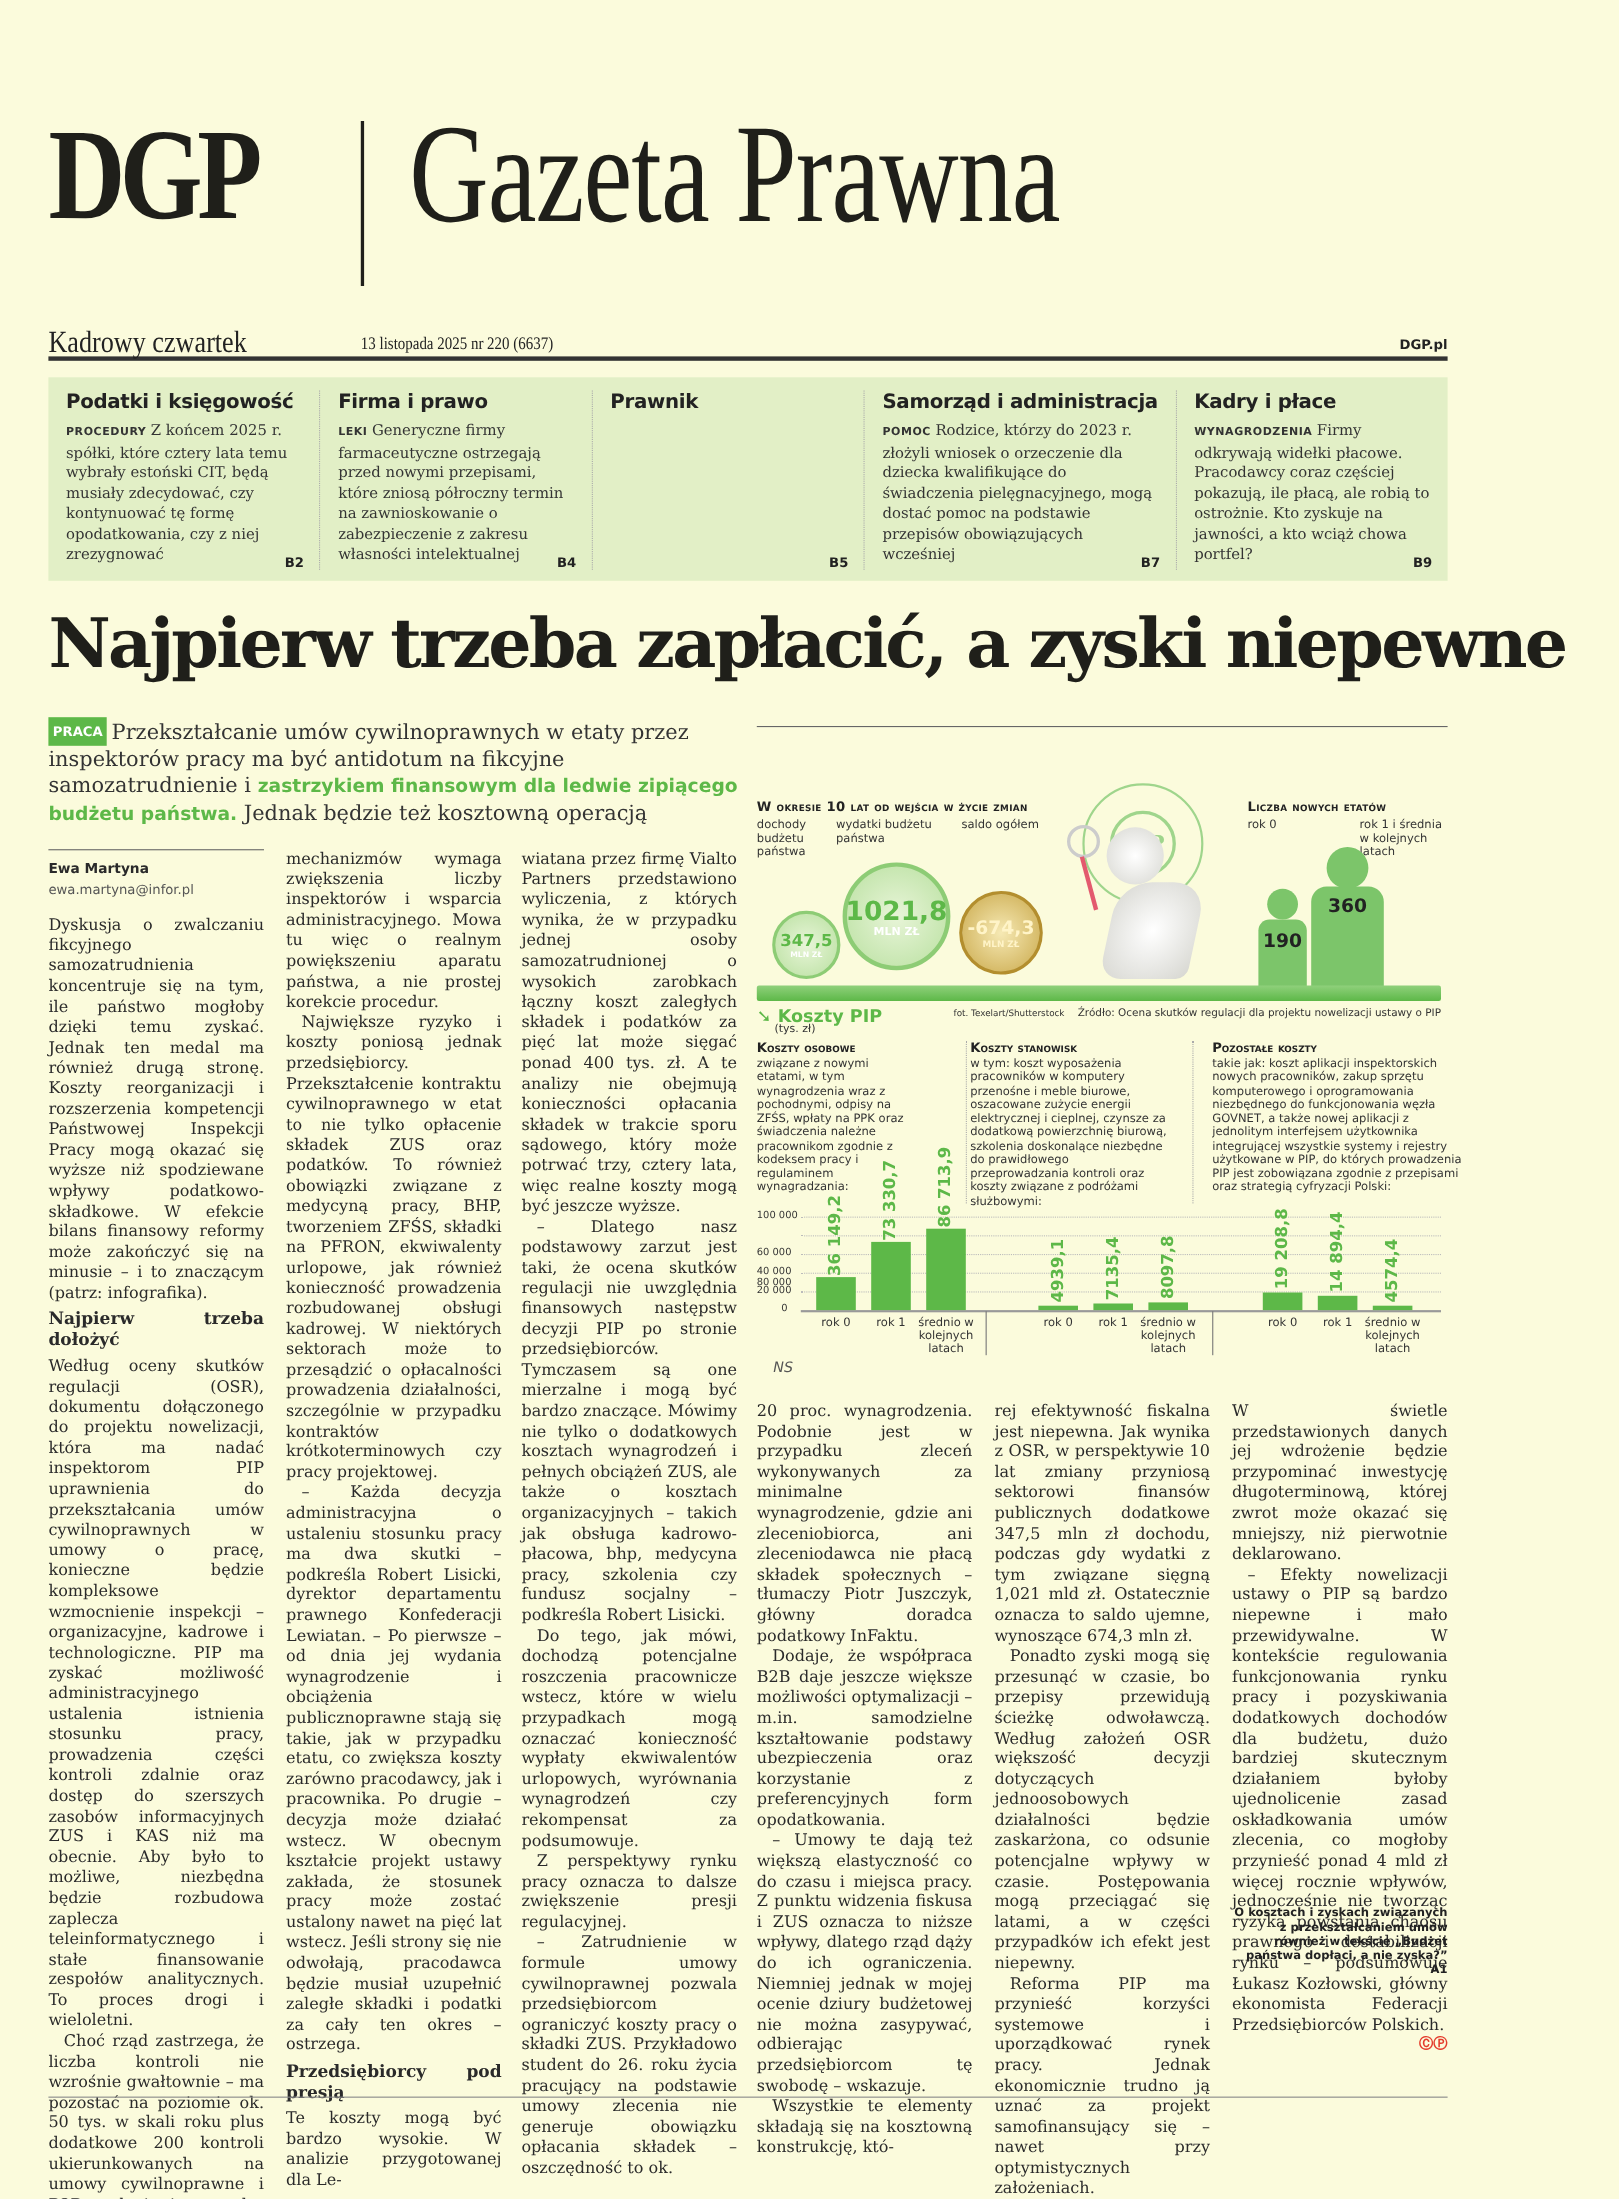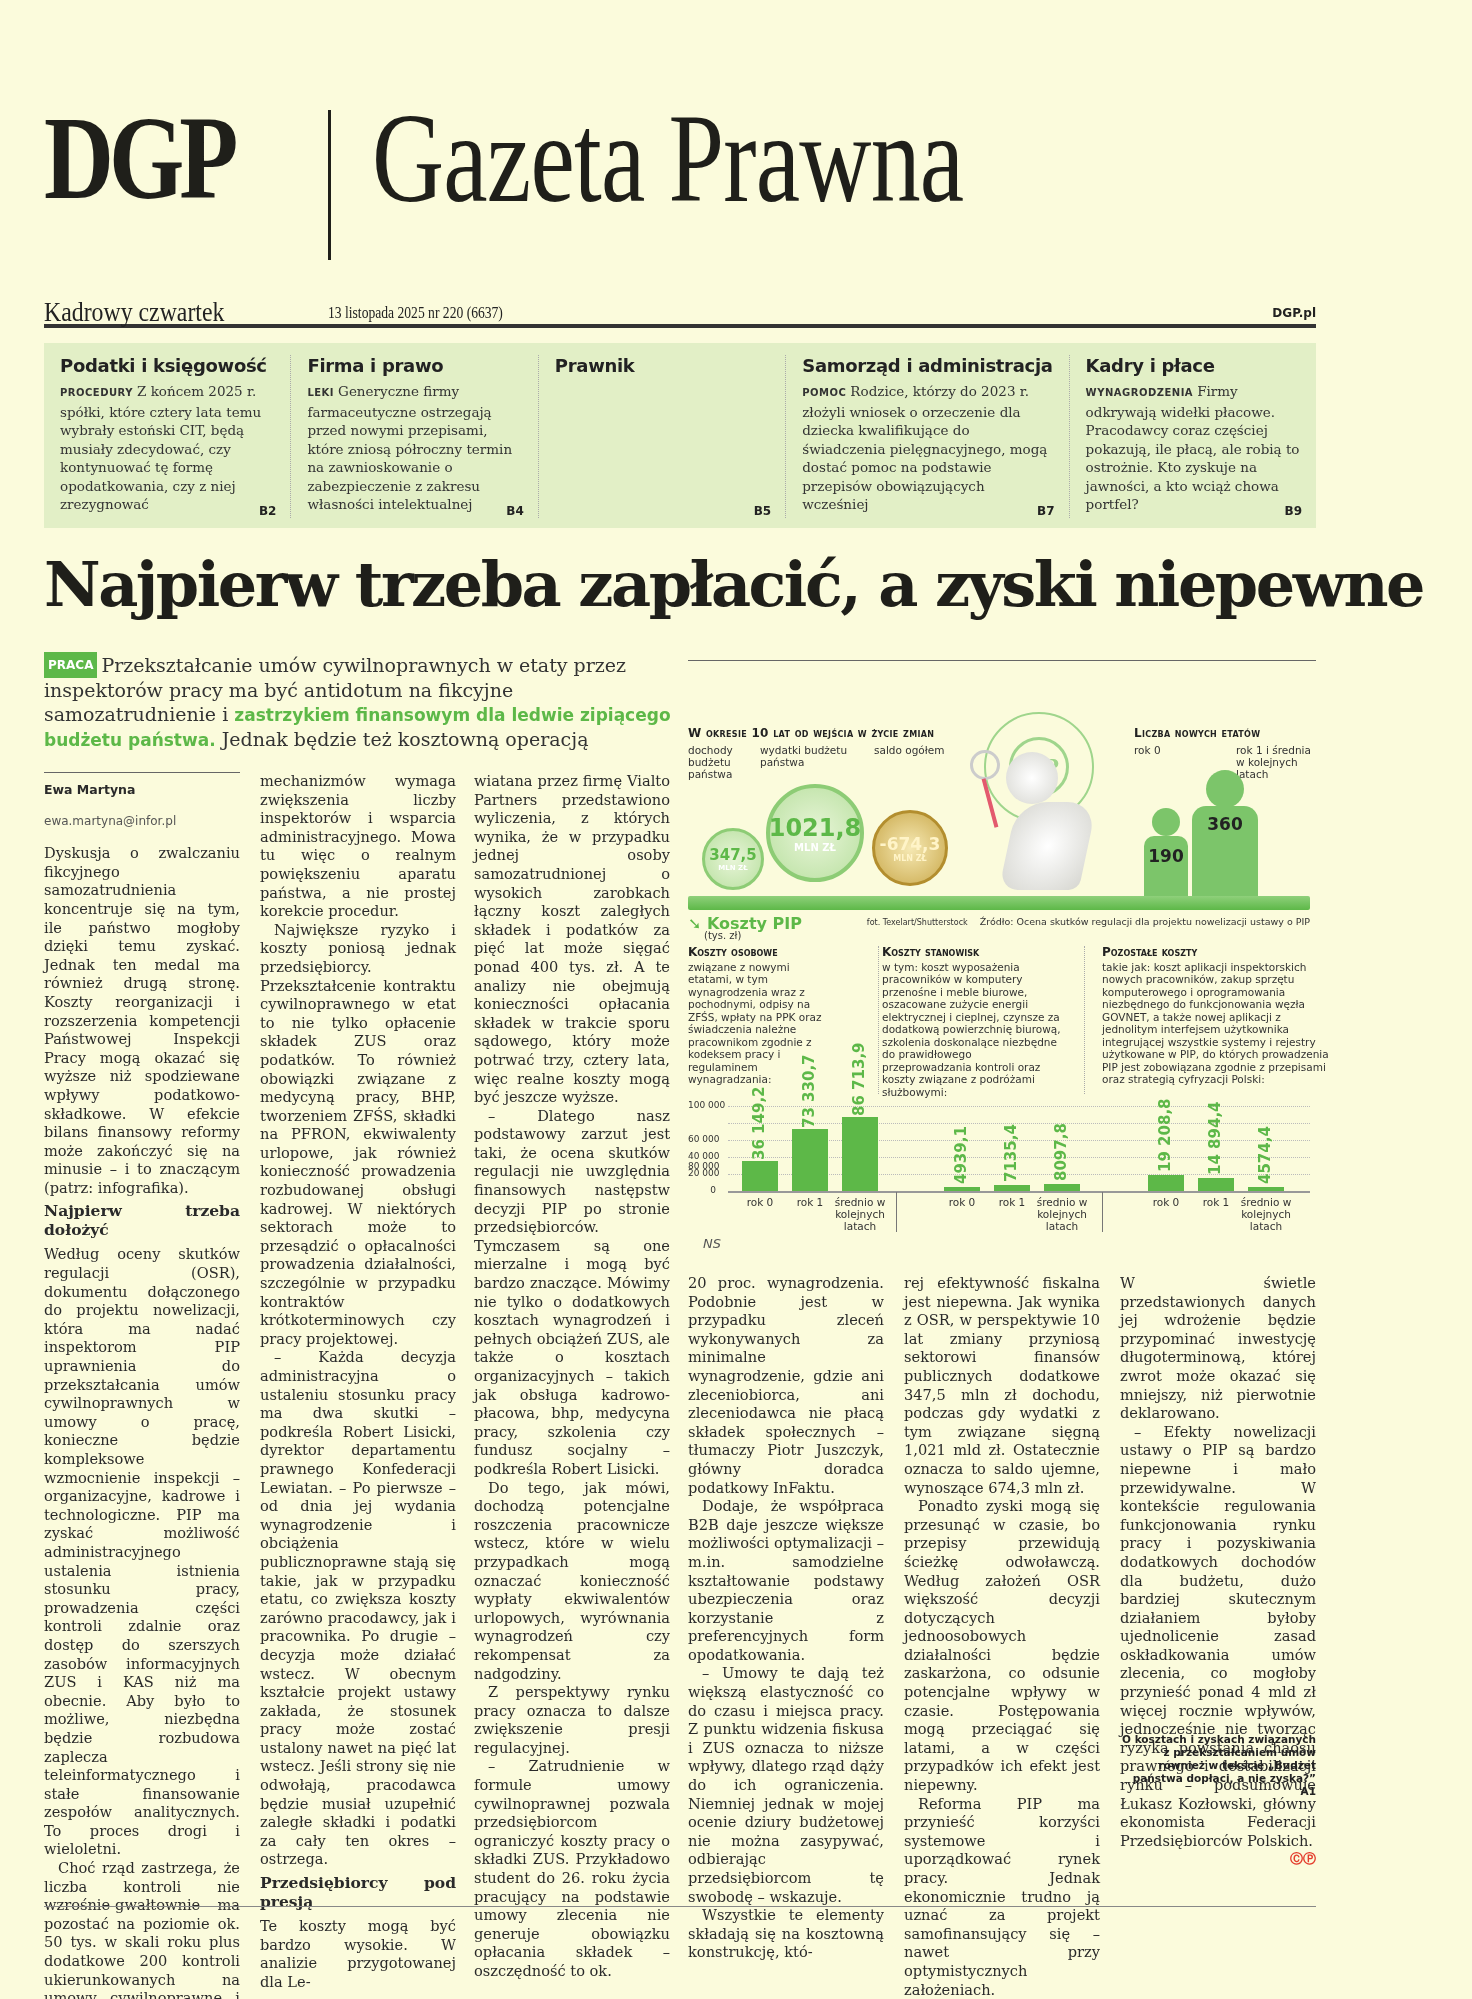--- a/index.html
+++ b/index.html
@@ -30,21 +30,21 @@
   .lead-tag { display: inline-block; background: #5db848; color: #fff; font-family: "DejaVu Sans", sans-serif; font-weight: bold; font-size: 12px; padding: 1px 4px; vertical-align: 3px; margin-right: 4px; }
   .lead-green { color: #5db848; font-family: "DejaVu Sans", sans-serif; font-weight: bold; font-size: 17px; }
 
   .col { position: absolute; font-family: "DejaVu Serif", serif; font-size: 14.6px; line-height: 18.6px; color: #2a2a2a; text-align: justify; hyphens: manual; }
   .col p { text-indent: 0; }
   .col p + p { text-indent: 14px; }
   .col .subhead { font-weight: bold; font-size: 15.5px; line-height: 19px; margin: 4px 0 6px; text-indent: 0; }
   .col .subhead + p { text-indent: 0; }
   .byline-rule { border-top: 1px solid #666; margin-bottom: 8px; }
   .byline-name { font-family: "DejaVu Sans", sans-serif; font-weight: bold; font-size: 12.5px; }
-  .byline-mail { font-family: "DejaVu Sans", sans-serif; font-size: 12px; color: #555; margin-bottom: 14px; margin-top: 12px; }
+  .byline-mail { font-family: "DejaVu Sans", sans-serif; font-size: 12px; color: #555; margin-bottom: 14px; }
 
   .info { position: absolute; left: 688px; top: 660px; width: 628px; height: 605px; font-family: "DejaVu Sans", sans-serif; }
   .info-rule { border-top: 1px solid #666; margin-bottom: 10px; }
   .info-title { font-family: "DejaVu Serif", serif; font-weight: bold; font-size: 15.5px; line-height: 19px; color: #222; }
   .small-caps { font-variant: small-caps; font-weight: bold; font-size: 12px; letter-spacing: 0.3px; }
   .ilabel { font-size: 10.5px; line-height: 12px; color: #333; position: absolute; }
   .coin { position: absolute; border-radius: 50%; display: flex; flex-direction: column; align-items: center; justify-content: center; color: #fff; font-weight: bold; }
   .coin .val { color: #5db848; -webkit-text-stroke: 0; }
   .ground { position: absolute; left: 0; right: 6px; height: 14px; background: linear-gradient(#8fd07b, #5db848); border-radius: 2px; }
   .person { position: absolute; background: #7cc56a; }
@@ -130,21 +130,21 @@
   <p>mechanizmów wymaga zwiększenia liczby inspektorów i wsparcia administracyjnego. Mowa tu więc o realnym powiększeniu aparatu państwa, a nie prostej korekcie procedur.</p>
   <p>Największe ryzyko i koszty poniosą jednak przedsiębiorcy. Przekształcenie kontraktu cywilnoprawnego w etat to nie tylko opłacenie składek ZUS oraz podatków. To również obowiązki związane z medycyną pracy, BHP, tworzeniem ZFŚS, składki na PFRON, ekwiwalenty urlopowe, jak również konieczność prowadzenia rozbudowanej obsługi kadrowej. W niektórych sektorach może to przesądzić o opłacalności prowadzenia działalności, szczególnie w przypadku kontraktów krótkoterminowych czy pracy projektowej.</p>
   <p>– Każda decyzja administracyjna o ustaleniu stosunku pracy ma dwa skutki – podkreśla Robert Lisicki, dyrektor departamentu prawnego Konfederacji Lewiatan. – Po pierwsze – od dnia jej wydania wynagrodzenie i obciążenia publicznoprawne stają się takie, jak w przypadku etatu, co zwiększa koszty zarówno pracodawcy, jak i pracownika. Po drugie – decyzja może działać wstecz. W obecnym kształcie projekt ustawy zakłada, że stosunek pracy może zostać ustalony nawet na pięć lat wstecz. Jeśli strony się nie odwołają, pracodawca będzie musiał uzupełnić zaległe składki i podatki za cały ten okres – ostrzega.</p>
   <p class="subhead">Przedsiębiorcy pod presją</p>
   <p>Te koszty mogą być bardzo wysokie. W analizie przygotowanej dla Le-</p>
 </div>
 
 <div class="col" style="left:474px; top:772px; width:196px;">
   <p>wiatana przez firmę Vialto Partners przedstawiono wyliczenia, z których wynika, że w przypadku jednej osoby samozatrudnionej o wysokich zarobkach łączny koszt zaległych składek i podatków za pięć lat może sięgać ponad 400 tys. zł. A te analizy nie obejmują konieczności opłacania składek w trakcie sporu sądowego, który może potrwać trzy, cztery lata, więc realne koszty mogą być jeszcze wyższe.</p>
   <p>– Dlatego nasz podstawowy zarzut jest taki, że ocena skutków regulacji nie uwzględnia finansowych następstw decyzji PIP po stronie przedsiębiorców. Tymczasem są one mierzalne i mogą być bardzo znaczące. Mówimy nie tylko o dodatkowych kosztach wynagrodzeń i pełnych obciążeń ZUS, ale także o kosztach organizacyjnych – takich jak obsługa kadrowo-płacowa, bhp, medycyna pracy, szkolenia czy fundusz socjalny – podkreśla Robert Lisicki.</p>
-  <p>Do tego, jak mówi, dochodzą potencjalne roszczenia pracownicze wstecz, które w wielu przypadkach mogą oznaczać konieczność wypłaty ekwiwalentów urlopowych, wyrównania wynagrodzeń czy rekompensat za nadgodziny.</p>
+  <p>Do tego, jak mówi, dochodzą potencjalne roszczenia pracownicze wstecz, które w wielu przypadkach mogą oznaczać konieczność wypłaty ekwiwalentów urlopowych, wyrównania wynagrodzeń czy rekompensat za podsumowuje.</p>
   <p>Z perspektywy rynku pracy oznacza to dalsze zwiększenie presji regulacyjnej.</p>
   <p>– Zatrudnienie w formule umowy cywilnoprawnej pozwala przedsiębiorcom ograniczyć koszty pracy o składki ZUS. Przykładowo student do 26. roku życia pracujący na podstawie umowy zlecenia nie generuje obowiązku opłacania składek – oszczędność to ok.</p>
 </div>
 
 <div class="info">
   <div class="info-rule"></div>
 
   <div class="small-caps" style="position:absolute; left:0; top:66px;">W okresie 10 lat od wejścia w życie zmian</div>
   <div class="ilabel" style="left:0; top:84px; width:60px;">dochody budżetu państwa</div>
   <div class="ilabel" style="left:72px; top:84px; width:100px;">wydatki budżetu państwa</div>

